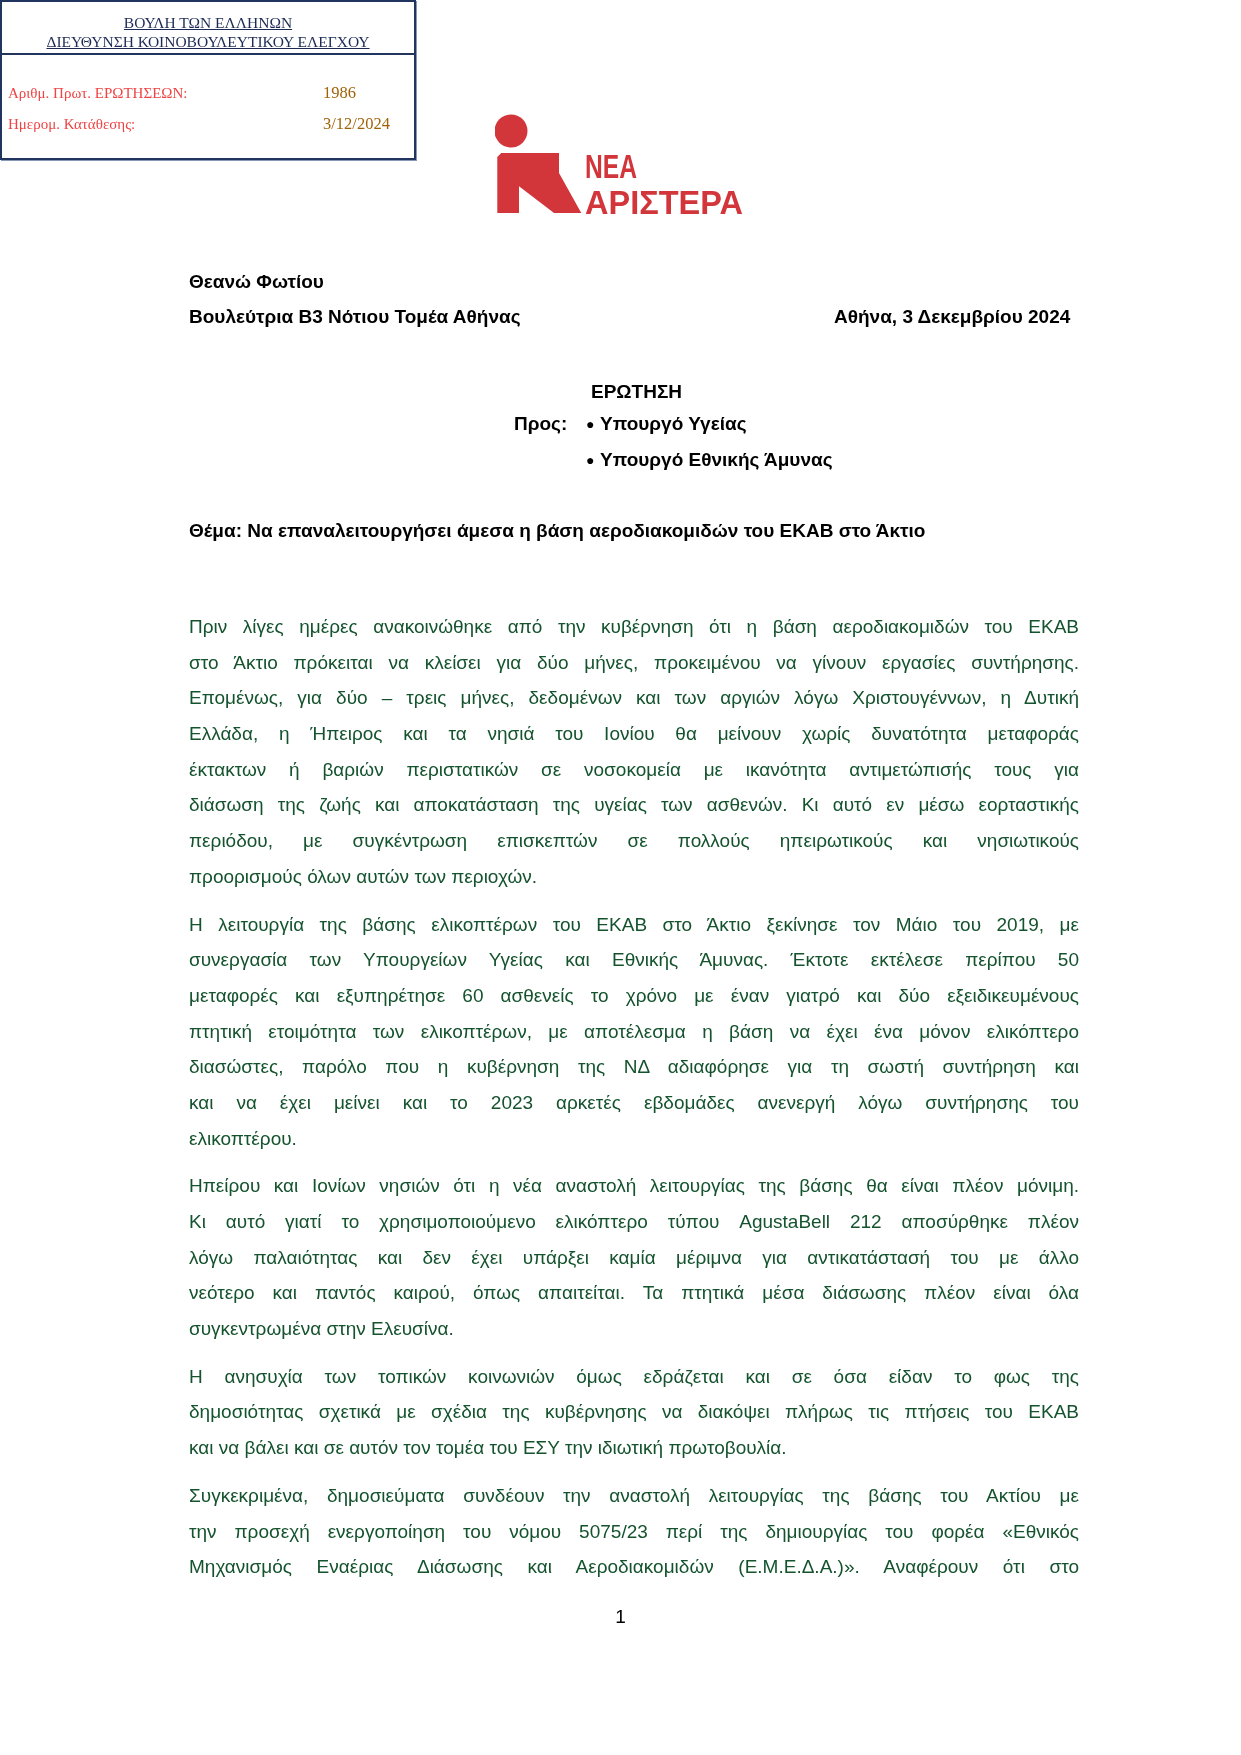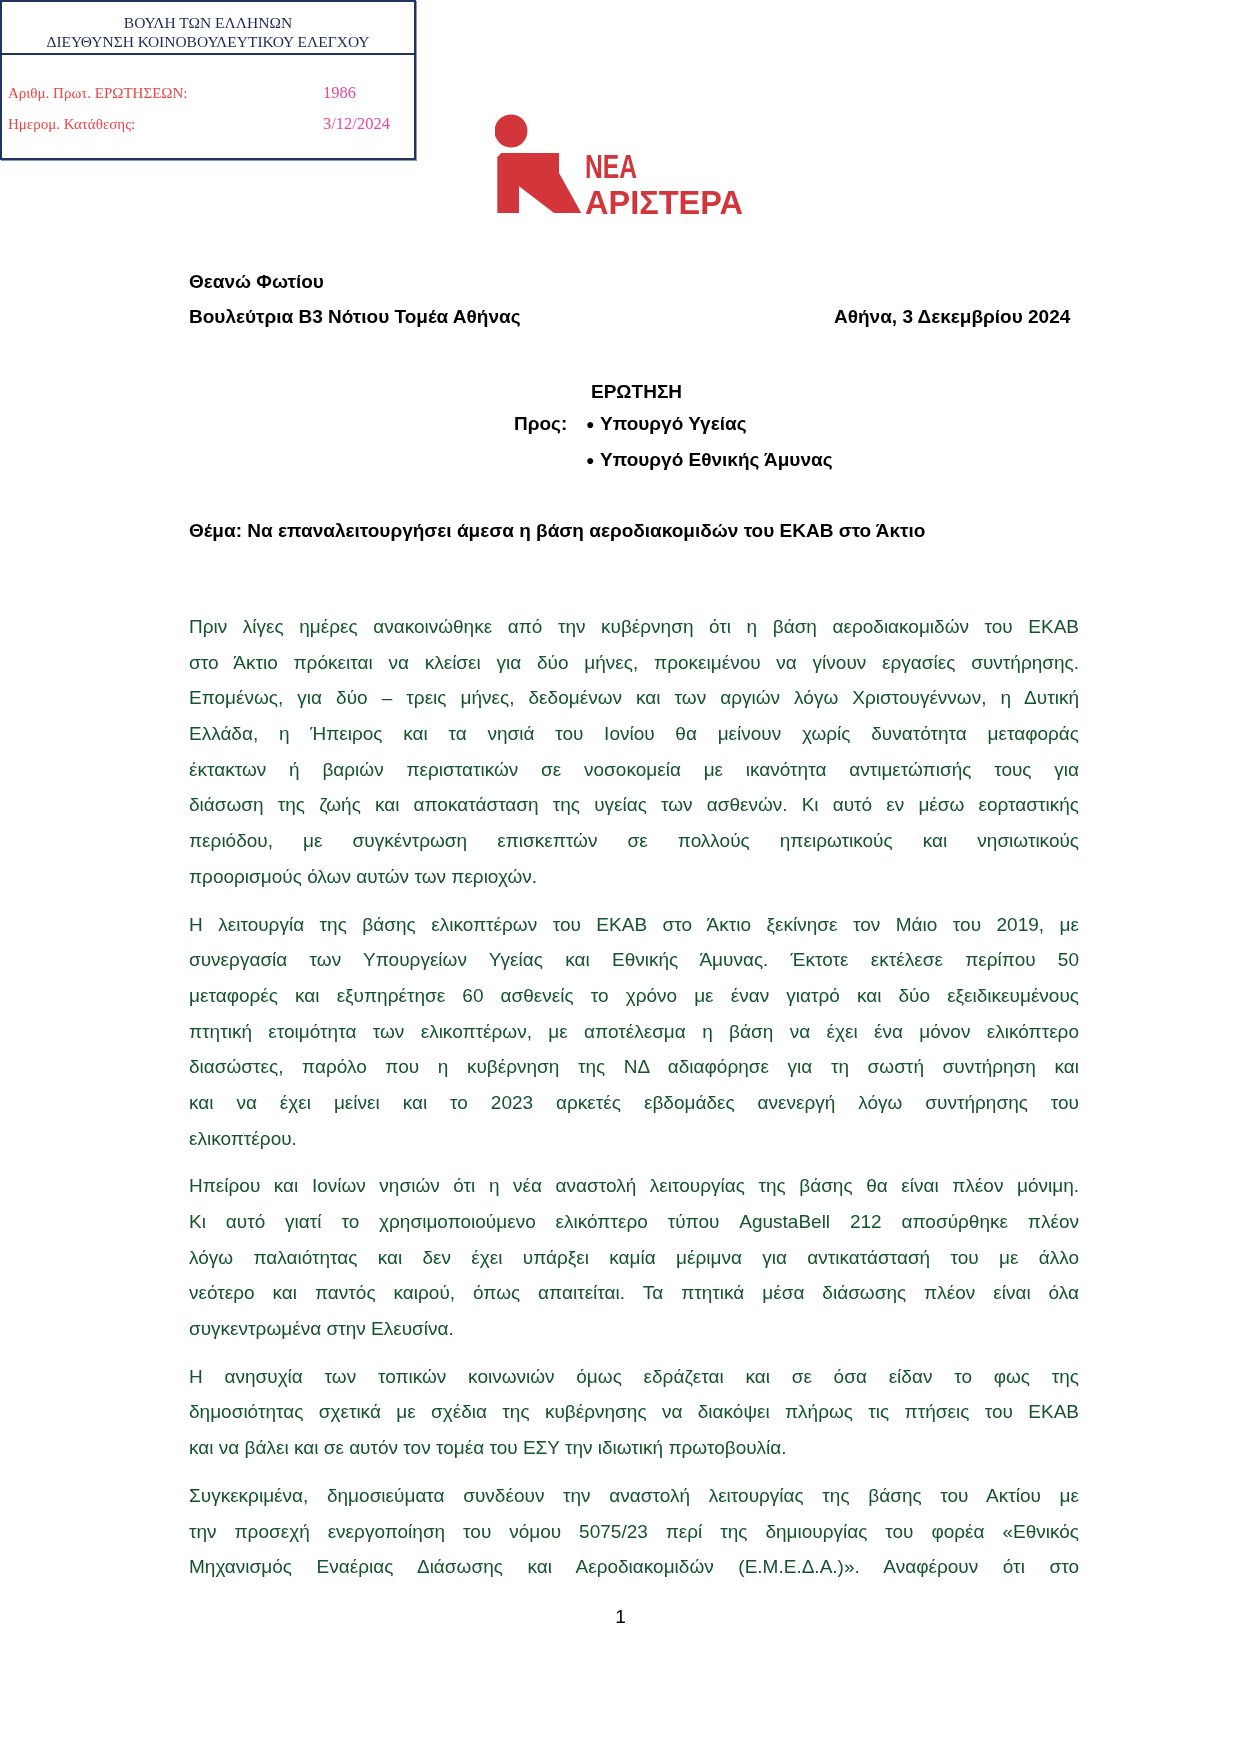--- a/index.html
+++ b/index.html
@@ -5,29 +5,29 @@
     html, body { margin: 0; padding: 0; background: #ffffff; }
     body { width: 1241px; height: 1755px; position: relative; overflow: hidden; color: #000; }
 
     
     .hdr-box {
       position: absolute; left: 0; top: 0; width: 416px; height: 160px;
       border: 2px solid #22355e; box-sizing: border-box;
       box-shadow: 1px 1px 0 #8a98b8;
       font-family: "Liberation Serif", serif; color: #1c2b55;
     }
-    .hdr-box .inst { position: absolute; left: 0; right: 0; text-align: center; font-size: 15.5px; line-height: 18px; }
+    .hdr-box .inst { position: absolute; left: 0; right: 0; text-align: center; font-size: 15.5px; line-height: 18px; text-decoration: underline; }
     .hdr-box .inst.l1 { top: 12px; }
     .hdr-box .inst.l2 { top: 31px; }
     .hdr-box .divider { position: absolute; left: 0; right: 0; top: 51px; border-top: 2px solid #22355e; }
     .hdr-box .field { position: absolute; left: 6px; right: 0; height: 20px; }
     .hdr-box .field.f1 { top: 81px; }
     .hdr-box .field.f2 { top: 112px; }
     .hdr-box .flabel { position: absolute; left: 0; font-size: 15px; line-height: 20px; color: #ef4444; }
-    .hdr-box .fvalue { position: absolute; left: 315px; font-size: 16.5px; line-height: 20px; color: #ec4899; }
+    .hdr-box .fvalue { position: absolute; left: 315px; font-size: 16.5px; line-height: 20px; color: #a16207; }
 
     
     .logo { position: absolute; left: 495px; top: 113px; width: 260px; height: 110px; }
 
     
     .bold { font-family: "Liberation Sans", sans-serif; font-weight: bold; font-size: 19px; line-height: 28px; position: absolute; white-space: nowrap; }
     .sender-name { left: 189px; top: 268px; }
     .sender-title { left: 189px; top: 303px; }
     .place-date { left: 834px; top: 303px; }
     .doc-type { left: 591px; top: 378px; font-weight: normal; }

